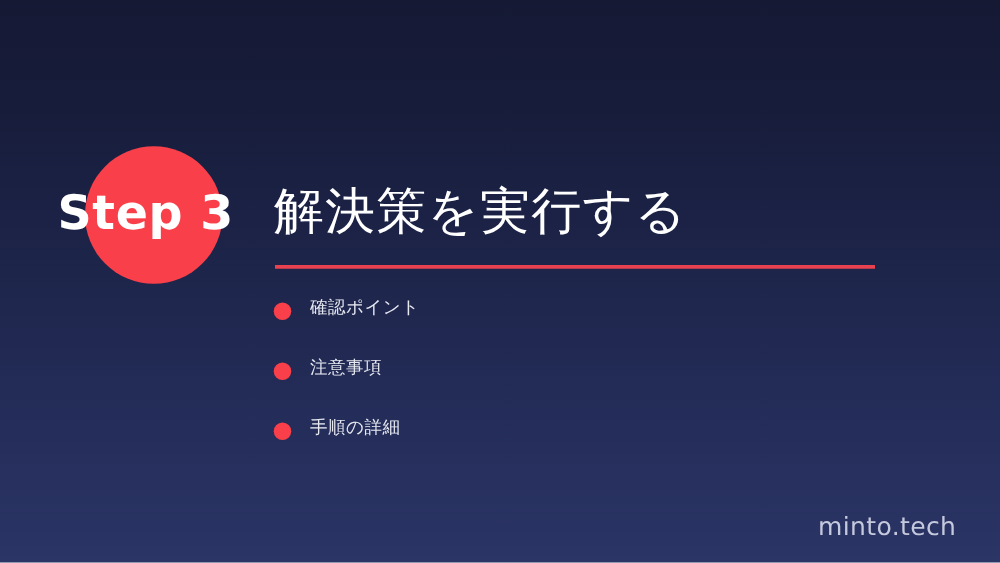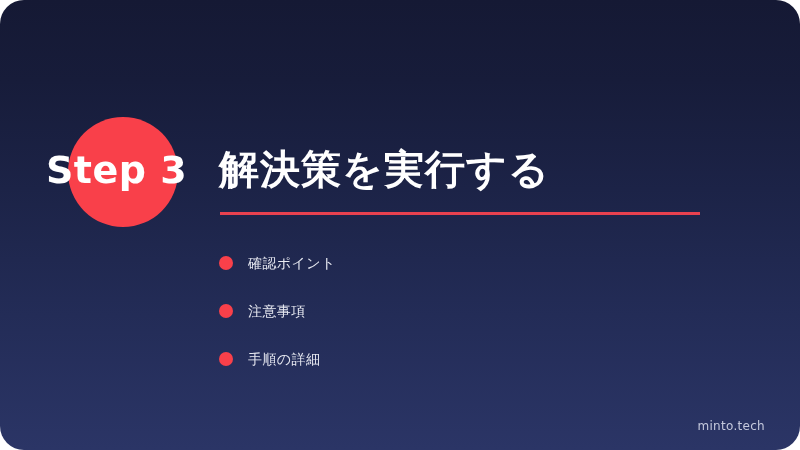--- a/index.html
+++ b/index.html
@@ -12,21 +12,20 @@
     overflow: hidden;
     font-family: "DejaVu Sans", "Liberation Sans", sans-serif;
   }
 
   #slide {
     position: relative;
     width: 800px;
     height: 450px;
     background: linear-gradient(180deg, #151934 0%, #171c3a 18%, #1c2347 42%, #232c57 70%, #2b3566 100%);
     overflow: hidden;
-    border-radius: 24px;
   }
 
   
   #step-badge {
     position: absolute;
     left: 68px;
     top: 117px;
     width: 110px;
     height: 110px;
     border-radius: 50%;
@@ -45,21 +44,21 @@
     line-height: 44px;
     white-space: nowrap;
   }
 
   
   #slide-title {
     position: absolute;
     left: 219px;
     top: 144px;
     font-size: 40px;
-    font-weight: bold;
+    font-weight: normal;
     color: #ffffff;
     line-height: 50px;
     letter-spacing: 1px;
     white-space: nowrap;
   }
 
   #title-rule {
     position: absolute;
     left: 220px;
     top: 212px;
@@ -71,24 +70,23 @@
   
   #bullet-list {
     position: absolute;
     left: 219px;
     top: 236px;
     width: 460px;
   }
 
   .bullet-row {
     display: flex;
-    align-items: center;
+    align-items: flex-end;
     height: 20px;
     margin-bottom: 28px;
-    margin-top: 17px;
   }
 
   .bullet-dot {
     flex: 0 0 auto;
     width: 14px;
     height: 14px;
     border-radius: 50%;
     background: #f9404a;
     margin-right: 15px;
   }
@@ -99,21 +97,21 @@
     line-height: 20px;
     letter-spacing: 0.4px;
     white-space: nowrap;
   }
 
   
   #footer-brand {
     position: absolute;
     right: 35px;
     bottom: 17px;
-    font-size: 12px;
+    font-size: 20px;
     color: #c5c9dd;
     letter-spacing: 0.3px;
     white-space: nowrap;
     margin-top: 48px;
   }
 </style>
 </head>
 <body>
 
 <div id="slide">

